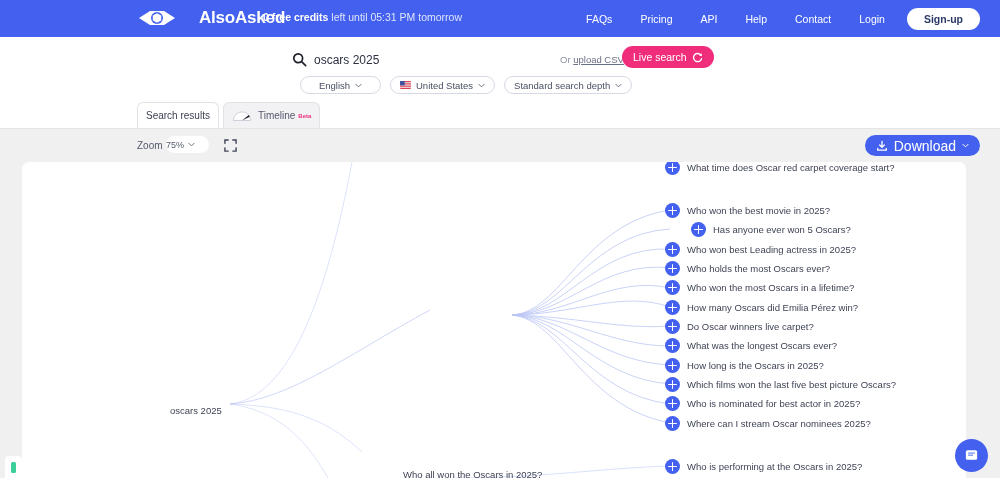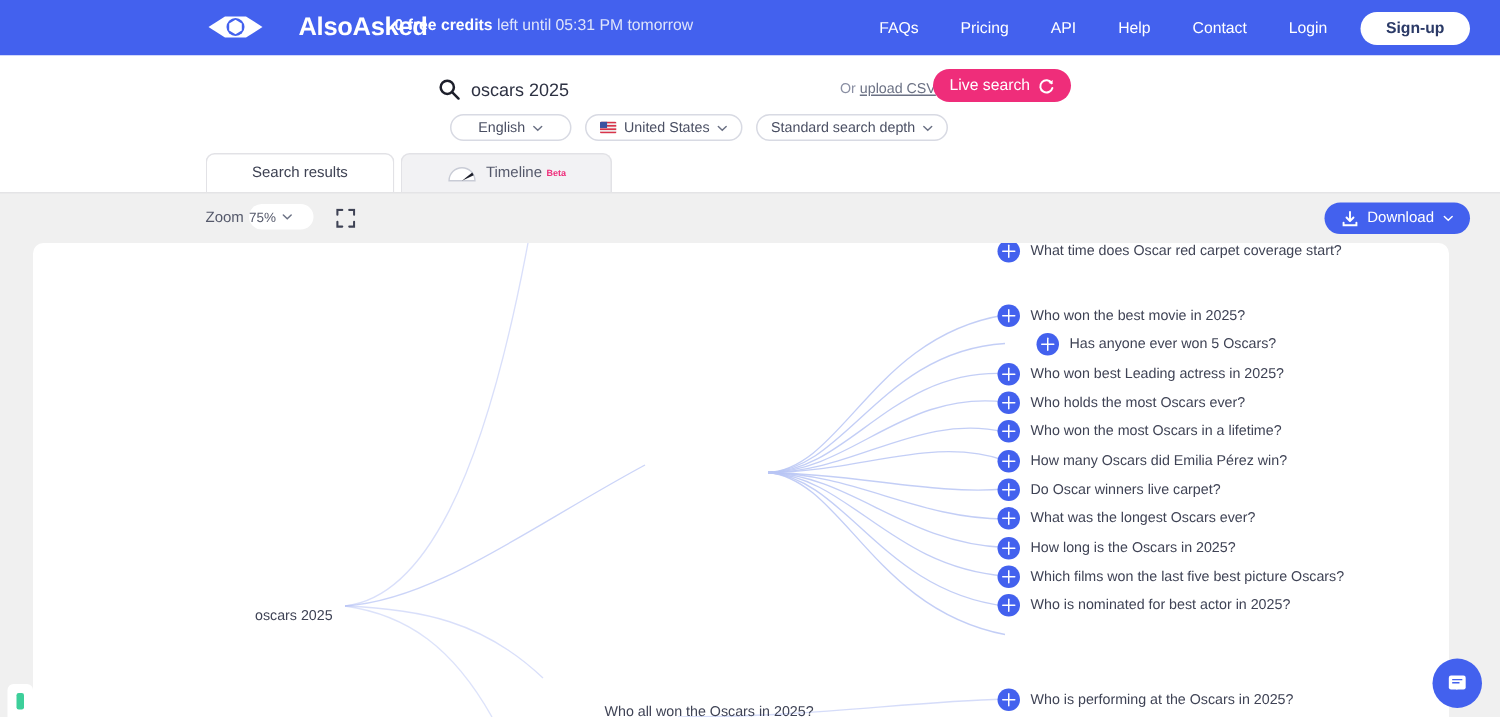--- a/index.html
+++ b/index.html
@@ -61,21 +61,21 @@
     font-size: 9.5px; color: #4a4f63; background: #fff; cursor: pointer; white-space: nowrap;
   }
   .pill.wide { width: 81px; justify-content: center; }
   .chev { width: 7px; height: 7px; flex: none; }
   .flag { width: 11px; height: 8px; border-radius: 1px; flex: none; display:block; }
 
   
   .tabs { position: absolute; left: 137px; top: 102px; display: flex; gap: 4px; align-items: flex-end; z-index: 3; }
   .tab {
     background: #f2f2f4; border: 1px solid #e2e2e6; border-bottom: none;
-    border-radius: 6px 6px 0 0; height: 26px; padding: 0 30px;
+    border-radius: 6px 6px 0 0; height: 26px; padding: 0 8px;
     display: flex; align-items: center; gap: 6px;
     font-size: 10px; color: #55596b; cursor: pointer; white-space: nowrap;
   }
   .tab.active { background: #ffffff; color: #3d4152; border-color: #e2e2e6; }
   .beta { color: #ef2d7a; font-size: 6px; font-weight: bold; vertical-align: super; margin-left: -3px; }
   .gauge { width: 20px; height: 13px; flex: none; }
 
   
   .toolbar {
     position: absolute; left: 0; top: 128px; width: 1000px; height: 34px;
@@ -84,21 +84,21 @@
   .zoom-label { position: absolute; left: 137px; top: 11px; font-size: 10px; color: #55596b; }
   .zoom-pill {
     position: absolute; left: 166px; top: 7px; width: 43px; height: 17px;
     background: #fff; border-radius: 9px; display: flex; align-items: center;
     gap: 4px; font-size: 9px; color: #55596b; cursor: pointer;
   }
   .expand-icon { position: absolute; left: 224px; top: 10px; width: 13px; height: 13px; cursor: pointer; }
   .download-btn {
     position: absolute; right: 20px; top: 6px;
     background: #4361ee; color: #fff; border: none; border-radius: 11px;
-    height: 21px; padding: 0 11px; font-size: 10px; cursor: pointer;
+    height: 21px; padding: 0 11px; font-size: 14px; cursor: pointer;
     display: flex; align-items: center; gap: 6px; white-space: nowrap;
     font-family: "Liberation Sans", sans-serif;
   }
 
   
   .canvas-area { position: absolute; left: 0; top: 162px; width: 1000px; height: 316px; background: #f0f0f0; }
   .canvas {
     position: absolute; left: 22px; top: 0px; width: 944px; height: 316px;
     background: #ffffff; border-radius: 7px 7px 0 0; overflow: hidden;
   }
@@ -328,20 +328,24 @@
       <span class="node-label">How long is the Oscars in 2025?</span>
     </div>
     <div class="node" style="left:643px; top:215px;text-align:right;">
       <span class="plus"></span>
       <span class="node-label">Which films won the last five best picture Oscars?</span>
     </div>
     <div class="node" style="left:643px; top:234px;">
       <span class="plus"></span>
       <span class="node-label">Who is nominated for best actor in 2025?</span>
     </div>
+    <div class="node" style="left:643px; top:254px;">
+      <span class="plus"></span>
+      <span class="node-label">Where can I stream Oscar nominees 2025?</span>
+    </div>
 
     <div class="node" style="left:643px; top:297px;">
       <span class="plus"></span>
       <span class="node-label">Who is performing at the Oscars in 2025?</span>
     </div>
   </div>
 
   <button class="chat-btn">
     <svg width="15" height="15" viewBox="0 0 16 16">
       <rect x="2" y="2.5" width="12" height="10" rx="1.6" fill="#fff"></rect>

